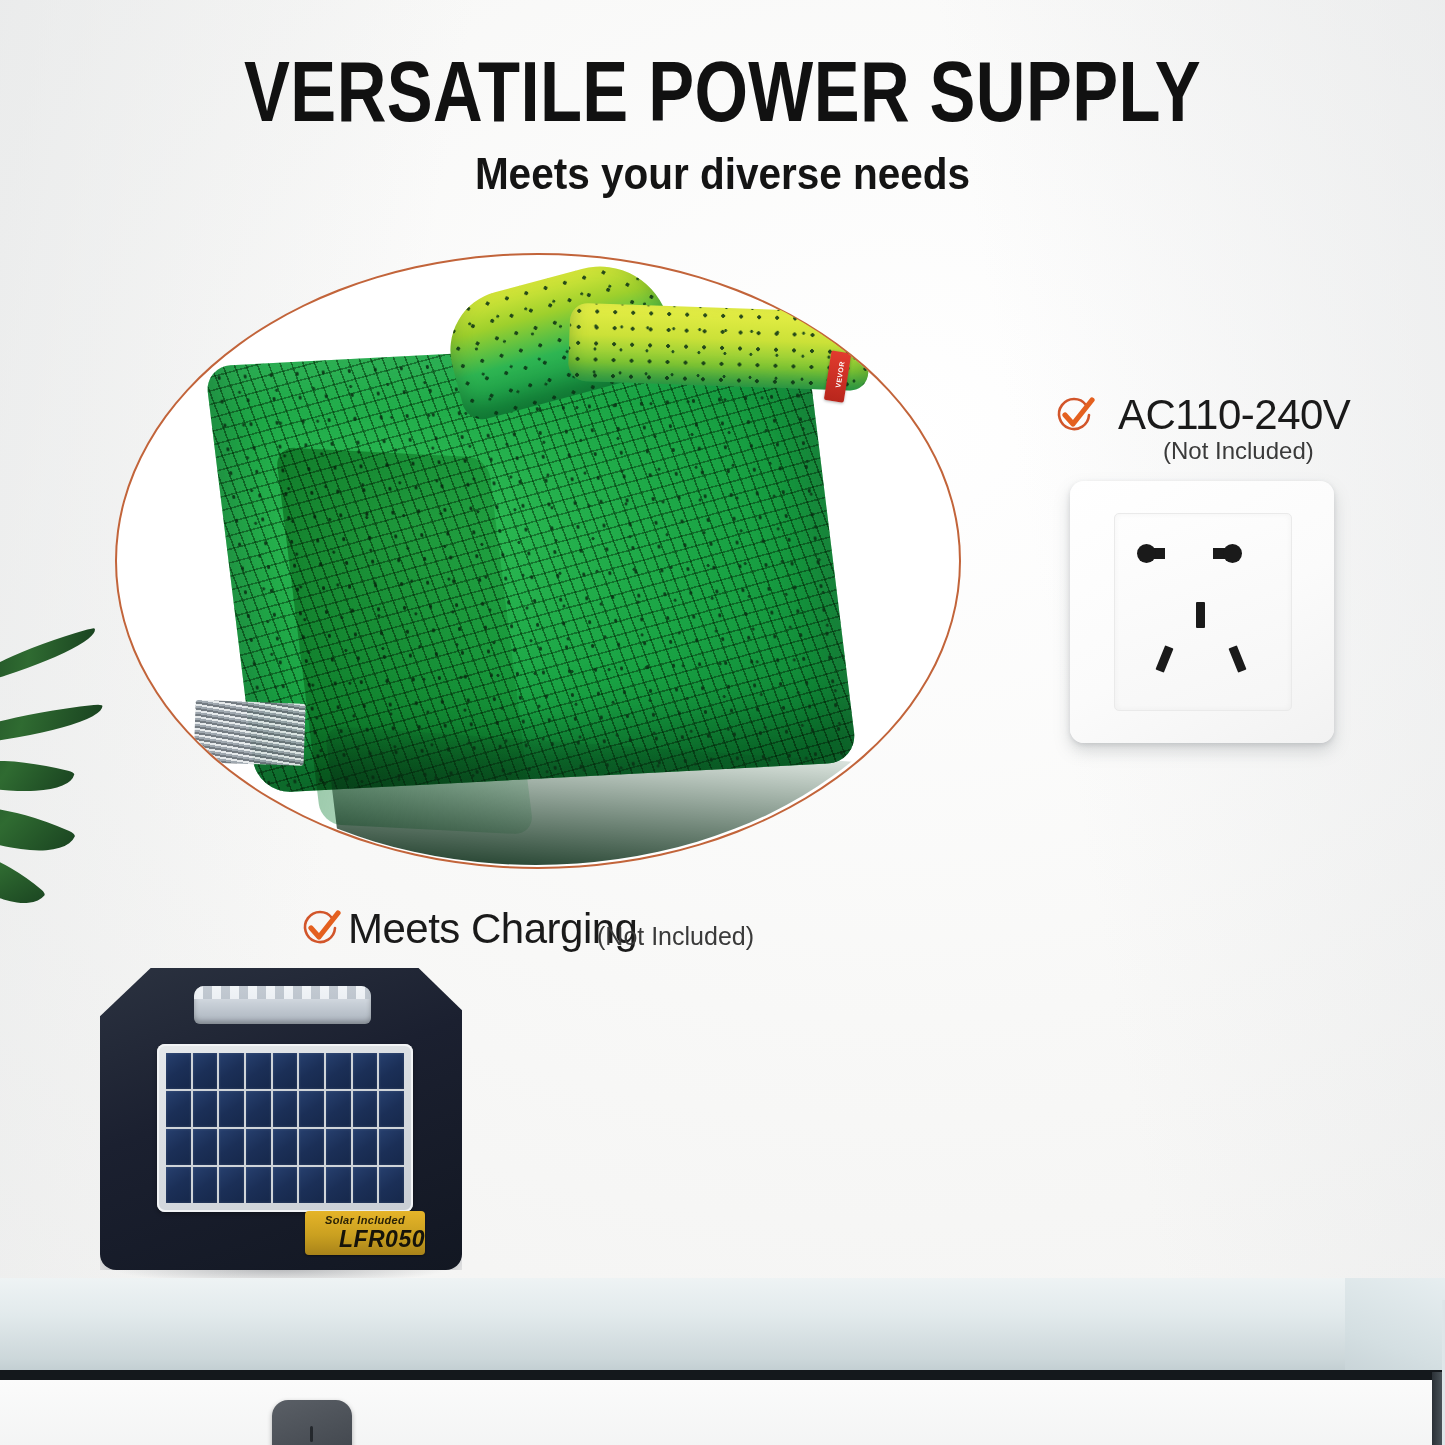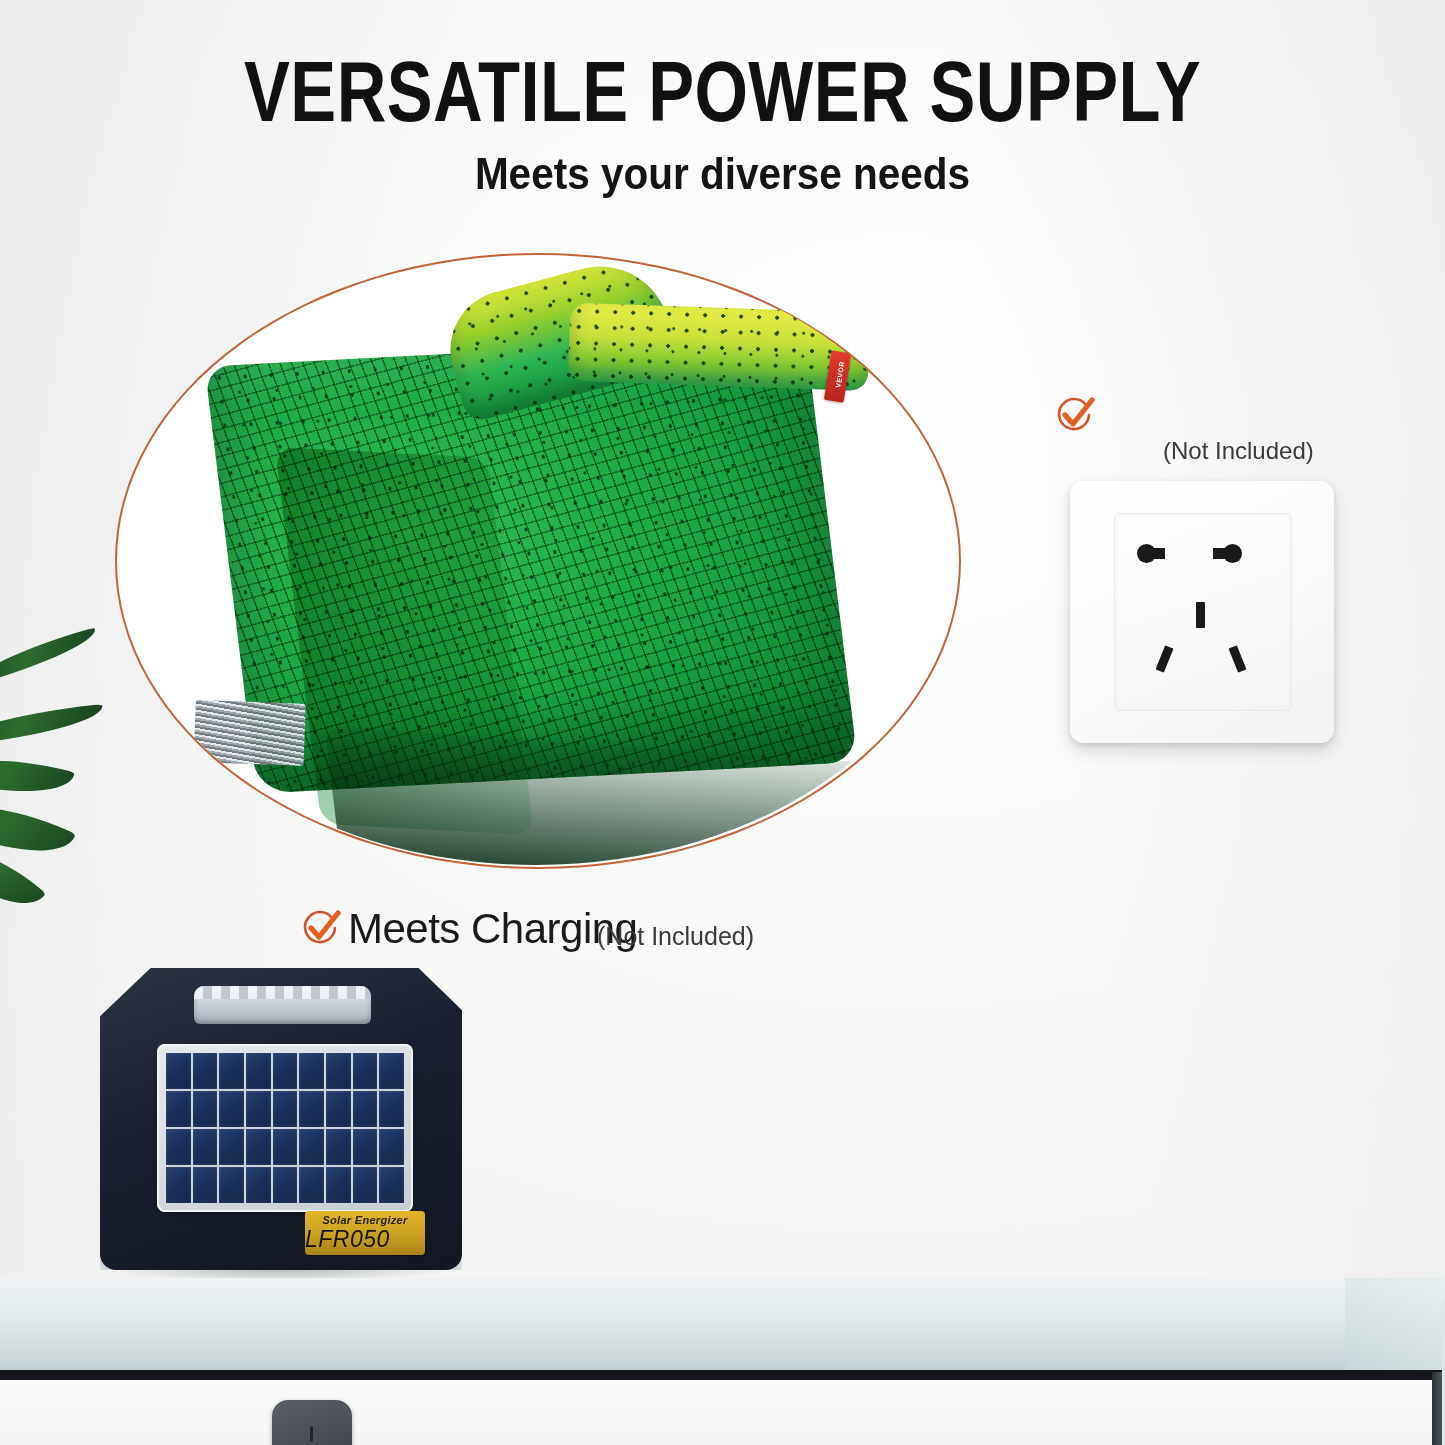--- a/index.html
+++ b/index.html
@@ -214,22 +214,22 @@
     background:linear-gradient(180deg,#e5b429 0%,#caa020 55%,#a8831a 100%);
     border-radius:4px;
     box-shadow:0 1px 2px rgba(0,0,0,.4);
     overflow:hidden;
   }
   .badge-top{
     position:absolute;left:0;right:0;top:3px;text-align:center;
     font-size:11px;font-weight:700;font-style:italic;color:#2a2206;letter-spacing:.3px;
   }
   .badge-main{
-    position:absolute;left:0;right:0;top:15px;text-align:left;
-    font-size:23px;font-weight:400;font-style:italic;color:#15130a;letter-spacing:.5px;
+    position:absolute;left:0;right:0;top:15px;text-align:right;
+    font-size:23px;font-weight:700;font-style:italic;color:#15130a;letter-spacing:.5px;
   }
 
   
   .cabinet-top{
     position:absolute;left:-10px;top:1278px;width:1480px;height:104px;
     background:linear-gradient(180deg,#eef3f4 0%,#e2eaec 35%,#ccd7da 78%,#b9c6ca 100%);
     border-radius:0 0 0 0;
   }
   .cabinet-top-right{
     position:absolute;left:1345px;top:1278px;width:130px;height:118px;
@@ -304,20 +304,21 @@
       </div>
     </div>
   </div>
 
   <div class="bullet" style="left:1052px;top:393px;">
     <svg viewBox="0 0 44 44">
       <path d="M34 12 A15 15 0 1 0 37 22" fill="none" stroke="#d2552a" stroke-width="2.6" stroke-linecap="round"></path>
       <path d="M13 22 L21 31 L40 7" fill="none" stroke="#e4601f" stroke-width="5.2" stroke-linecap="round" stroke-linejoin="round"></path>
     </svg>
   </div>
+  <div class="lbl-ac">AC110-240V</div>
   <div class="lbl-ac-sub">(Not Included)</div>
 
   <div class="socket">
     <div class="socket-inner">
 
       <div class="slot" style="left:26px;top:34px;width:24px;height:11px;border-radius:2px 0 0 2px;"></div>
       <div class="slot" style="left:22px;top:30px;width:19px;height:19px;border-radius:50%;"></div>
       <div class="slot" style="left:98px;top:34px;width:24px;height:11px;border-radius:0 2px 2px 0;"></div>
       <div class="slot" style="left:108px;top:30px;width:19px;height:19px;border-radius:50%;"></div>
 
@@ -378,21 +379,21 @@
           <div class="cell"></div>
           <div class="cell"></div>
           <div class="cell"></div>
           <div class="cell"></div>
           <div class="cell"></div>
           <div class="cell"></div>
           <div class="cell"></div>
       </div>
     </div>
     <div class="badge">
-      <div class="badge-top">Solar Energizer</div>
+      <div class="badge-top">Solar Included</div>
       <div class="badge-main">LFR050</div>
     </div>
   </div>
 
   <div class="cabinet-top"></div>
   <div class="cabinet-top-right"></div>
   <div class="cabinet-gap"></div>
   <div class="cabinet-front"></div>
   <div class="cabinet-edge-right"></div>
   <div class="cabinet-side"></div>

